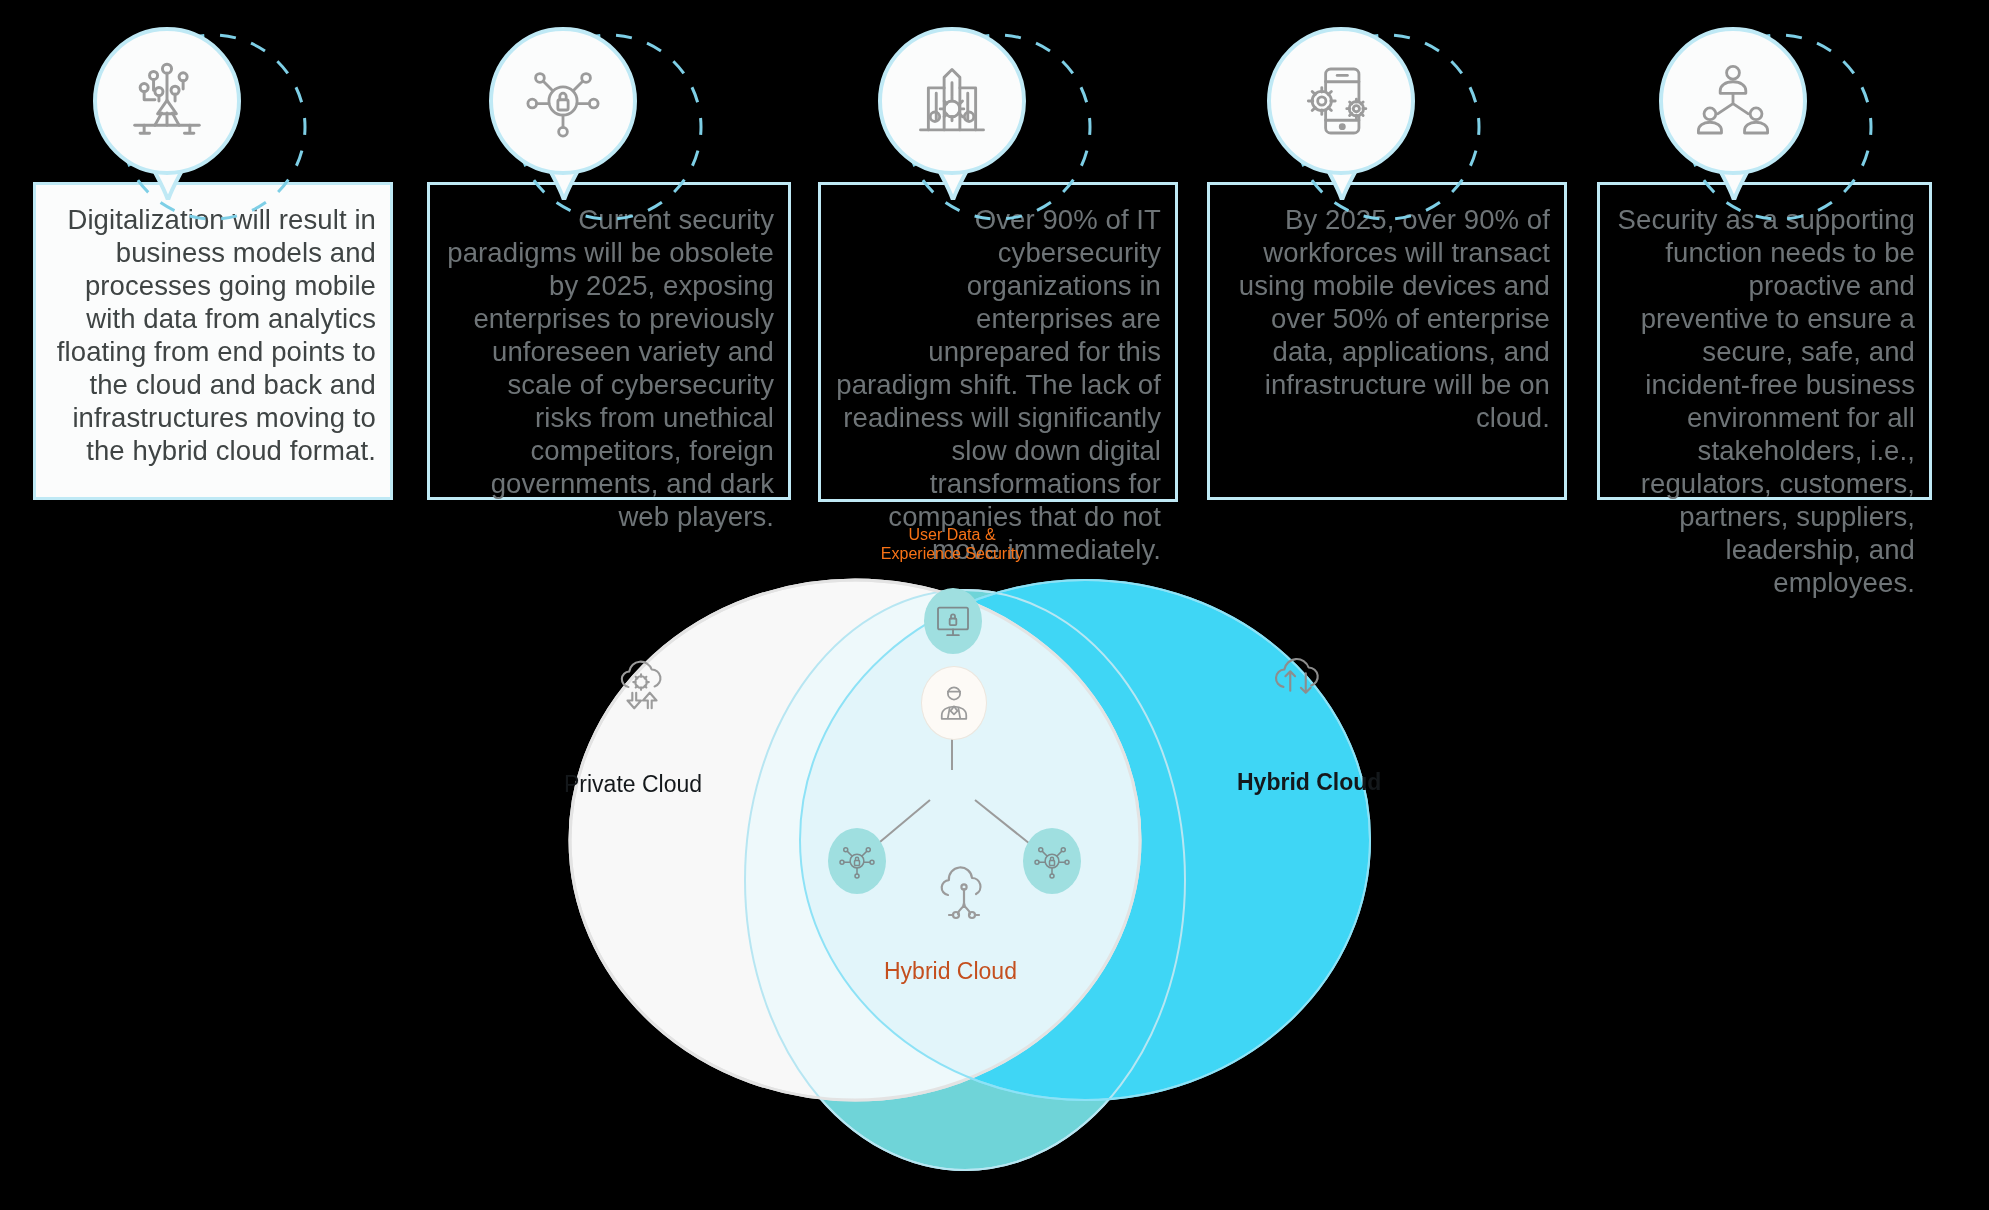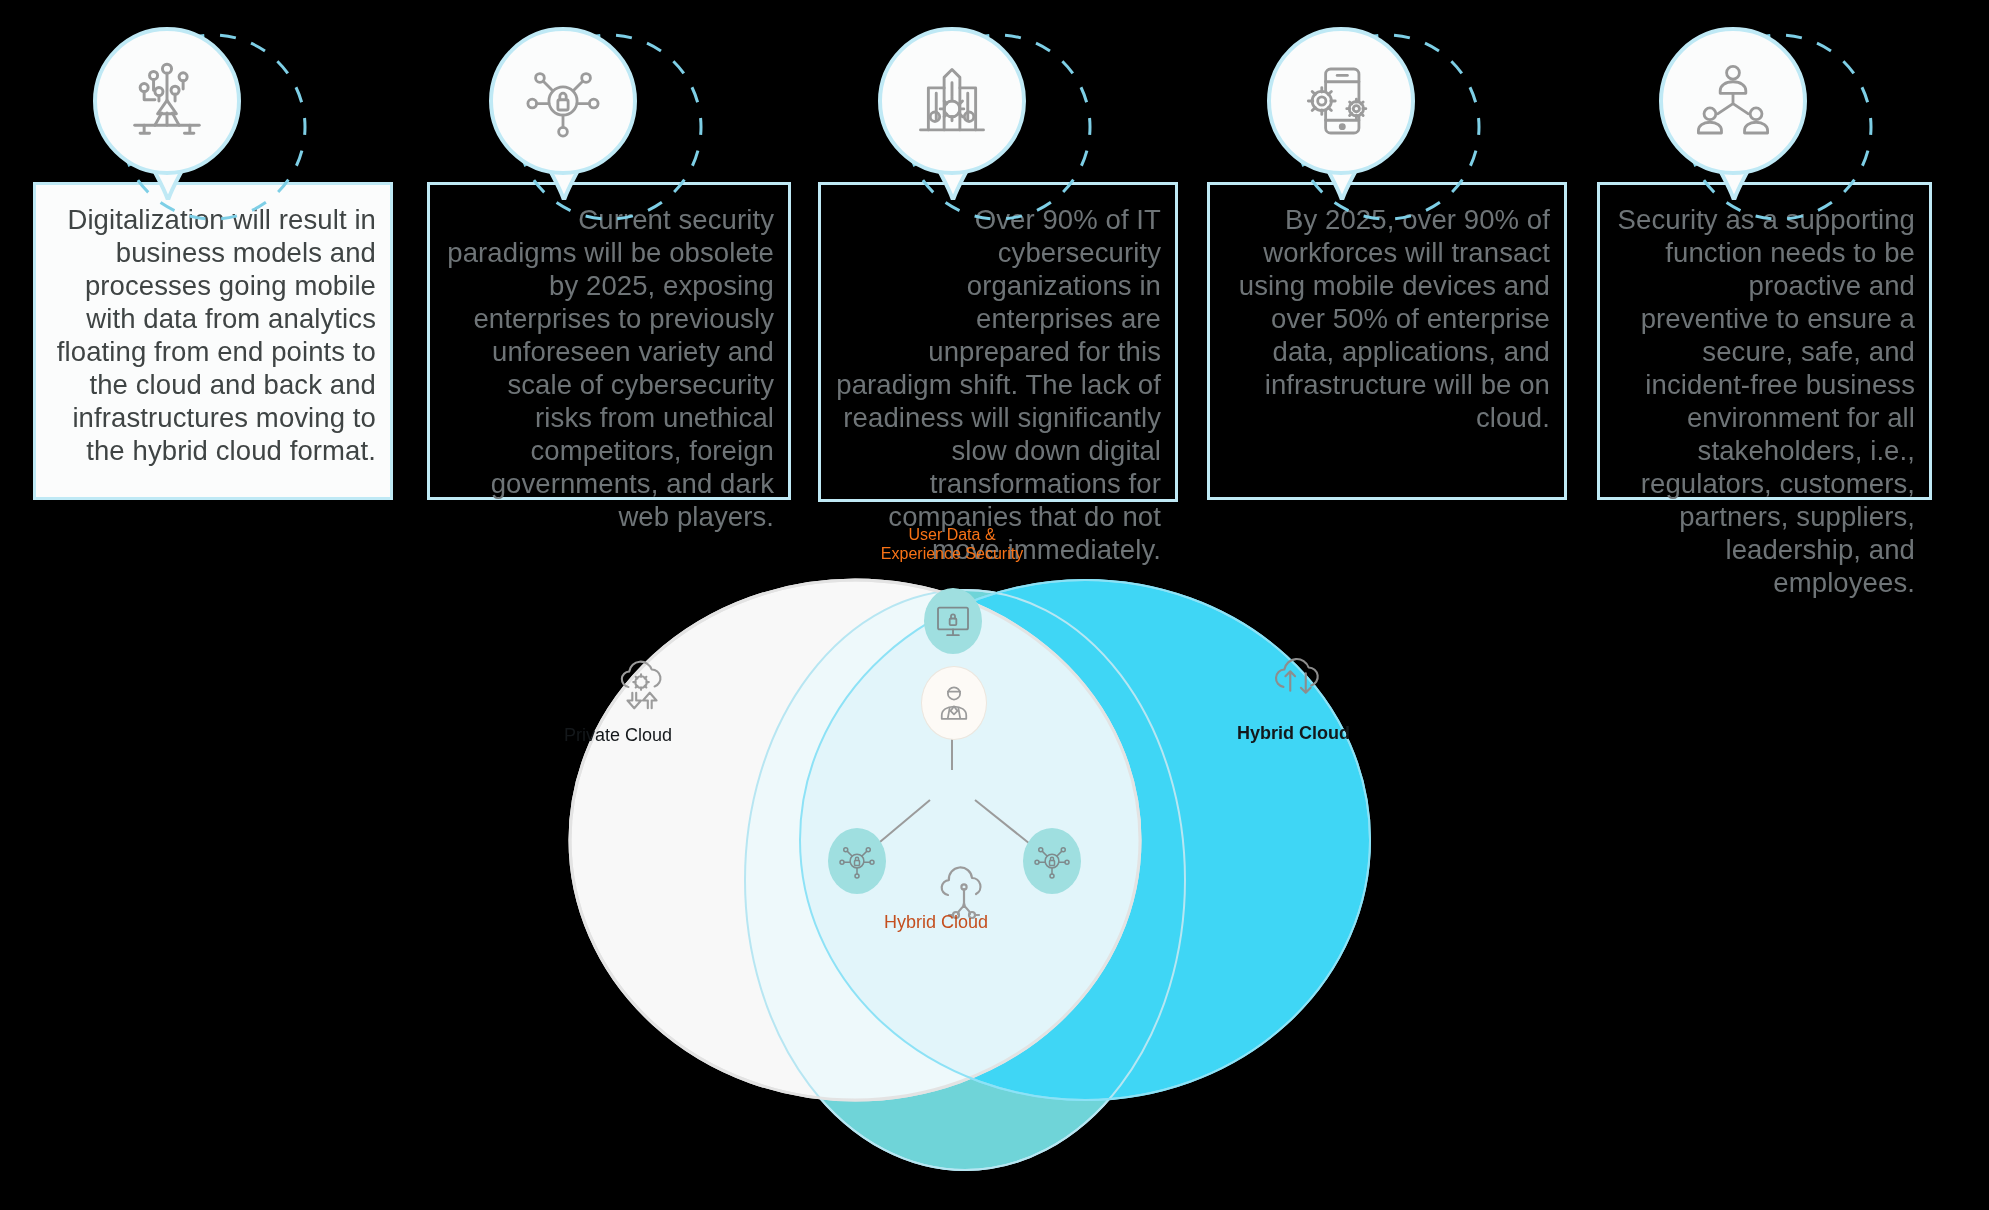--- a/index.html
+++ b/index.html
@@ -39,21 +39,21 @@
     display:flex;align-items:center;justify-content:center;
     z-index:5;
   }
   .bubble-tail{
     position:absolute;width:70px;height:86px;z-index:4;
   }
   .dashring{position:absolute;width:200px;height:200px;z-index:3;}
 
   
   #venn{position:absolute;left:0;top:470px;width:1989px;height:740px;}
-  .lbl{position:absolute;font-size:18px;color:#14181b;white-space:nowrap;}
+  .lbl{position:absolute;font-size:23px;color:#14181b;white-space:nowrap;margin-top:46px;}
   .lbl.bold{font-weight:bold;}
   .lbl.mut{color:#c2410c;opacity:.92;}
   .nodelabel{
     position:absolute;text-align:center;font-size:16px;color:#f97316;
     line-height:1.18;white-space:nowrap;
   }
   .nodecircle{
     position:absolute;border-radius:50%;
     display:flex;align-items:center;justify-content:center;
   }

